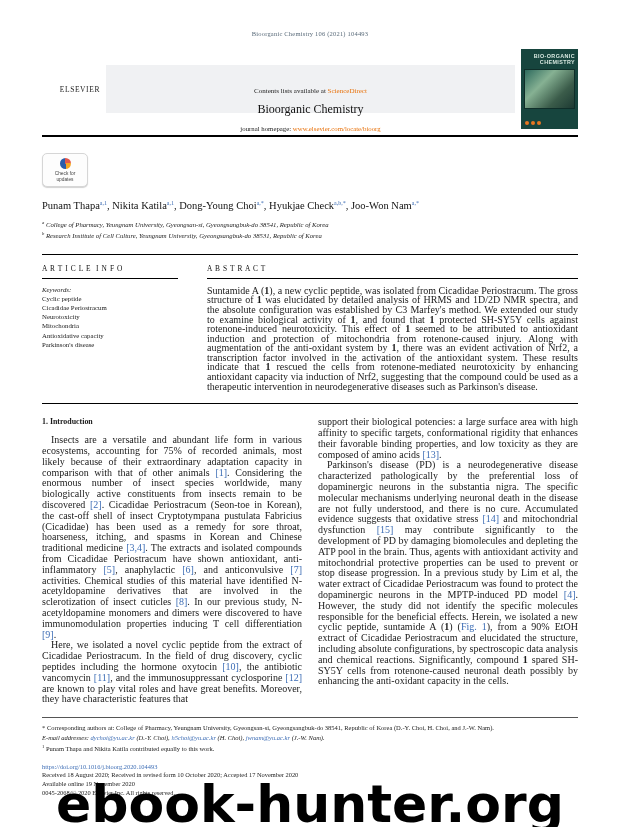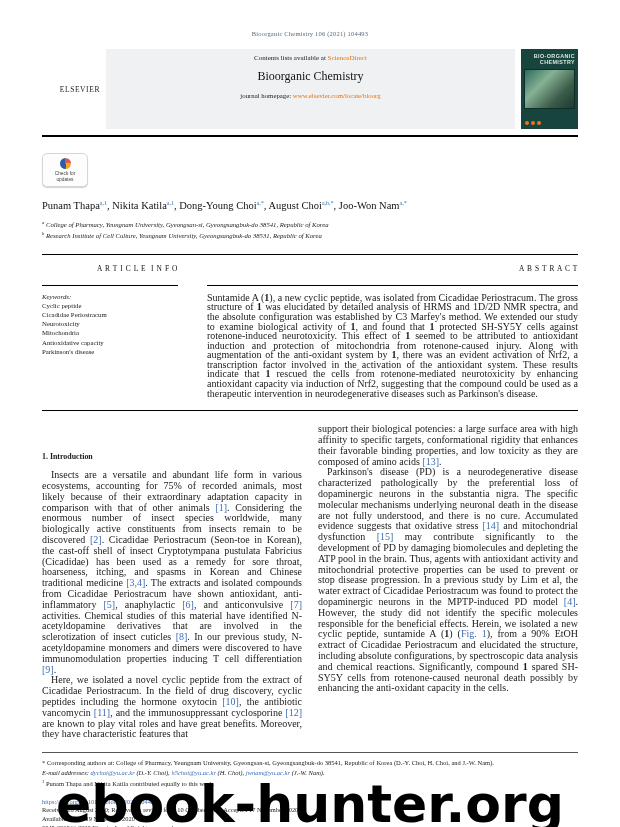--- a/index.html
+++ b/index.html
@@ -9,21 +9,21 @@
     background:#ffffff; color:#1a1a1a;
     font-family:"Liberation Serif", serif;
     margin:0 auto;
   }
   .journal-ref { padding-top:30px; text-align:center; font-size:6.5px; color:#5a6b7a; letter-spacing:0.2px; }
 
   
   .header-band { display:flex; margin:12px 42px 0; height:80px; }
   .logo-block { width:58px; display:flex; flex-direction:row; align-items:center; justify-content:flex-end; padding-bottom:1px;gap:36px; }
   .elsevier-text { font-size:7.5px; letter-spacing:0.6px; margin-top:1px; color:#222; }
-  .header-center { flex:1; background:#f0f1f3; margin:0 6px; text-align:center; padding-top:5px; }
+  .header-center { flex:1; background:#f0f1f3; margin:16px 6px; text-align:center; padding-top:22px; }
   .contents-line { font-size:7px; color:#222; }
   .sd-link { color:#e8710a; text-decoration:none; }
   .journal-title { font-size:12px; margin:7px 0 8px; color:#111; }
   .homepage-line { font-size:6.8px; color:#222; }
   .orange-link { color:#e8710a; text-decoration:none; }
   .cover-block { width:57px; background:#17453e; position:relative; padding:4px 3px 3px; }
   .cover-title { color:#d8e8e0; font-size:5.4px; font-weight:bold; text-align:right; line-height:1.2;
                  font-family:"Liberation Sans", sans-serif; letter-spacing:0.4px; }
   .cover-img { margin-top:3px; height:40px;
                background:linear-gradient(135deg,#2e6b5e 0%,#86b193 35%,#3b5c4a 70%,#1d3a33 100%);
@@ -50,29 +50,29 @@
   .authors-row sup { font-size:6px; color:#3d6db5; }
   .affiliations { margin:8px 42px 0; font-size:6.7px; font-style:italic; line-height:1.55; color:#222; }
   .affiliations sup { font-size:4.6px; }
 
   
   .info-abstract { margin:12px 42px 0; border-top:1.1px solid #000; border-bottom:1.1px solid #000;
                    display:flex; padding:9px 0 12px; }
   .info-col { width:152px; padding-right:16px; }
   .abstract-col { flex:1;margin-left:13px; }
   .col-header { font-size:7.4px; letter-spacing:0.6px; border-bottom:0.8px solid #000;
-                padding-bottom:12px; margin-bottom:7px; color:#111;text-align:right; }
+                padding-bottom:5px; margin-bottom:7px; color:#111; }
   .keywords-label { font-size:6.8px; font-style:italic; margin-bottom:1px; }
   .keyword { font-size:6.8px; line-height:9.2px; }
   .abstract-text { font-size:10px; line-height:9.6px; text-align:justify; }
 
   
   .body-cols { display:flex; gap:16px; margin:13px 42px 0; }
   .col { flex:1; min-width:0; }
-  .section-heading { font-size:7.9px; font-weight:bold; margin-bottom:9px;margin-top:28px; }
+  .section-heading { font-size:7.9px; font-weight:bold; margin-bottom:9px; }
   .para { font-size:10px; line-height:10.8px; text-align:justify; }
   .indent { text-indent:9px; }
   .cite { color:#3d6db5; }
 
   
   .footnote-rule { margin:12px 42px 0; border-bottom:0.7px solid #555; }
   .footnotes { margin:5px 42px 0; font-size:6.5px; line-height:1.55; color:#222; }
   .footnotes sup { font-size:4.6px; }
   .fn-email { font-style:italic; }
   .link { color:#3d6db5; text-decoration:none; }
@@ -129,21 +129,21 @@
     <a class="check-badge">
       <span class="badge-icon"></span>
       <span class="badge-text">Check for updates</span>
     </a>
   </div>
 
   <div class="authors-row">
     <span><span>Punam Thapa</span><sup>a,1</sup><span>, </span></span>
     <span><span>Nikita Katila</span><sup>a,1</sup><span>, </span></span>
     <span><span>Dong-Young Choi</span><sup>a,*</sup><span>, </span></span>
-    <span><span>August Choi</span><sup>a,b,*</sup><span>, </span></span>
+    <span><span>Hyukjae Check</span><sup>a,b,*</sup><span>, </span></span>
     <span><span>Joo-Won Nam</span><sup>a,*</sup><span></span></span>
   </div>
 
   <div class="affiliations">
     <div><sup>a</sup><span> College of Pharmacy, Yeungnam University, Gyeongsan-si, Gyeongsangbuk-do 38541, Republic of Korea</span></div>
     <div><sup>b</sup><span> Research Institute of Cell Culture, Yeungnam University, Gyeongsangbuk-do 38531, Republic of Korea</span></div>
   </div>
 
   <div class="info-abstract">
     <div class="info-col">

